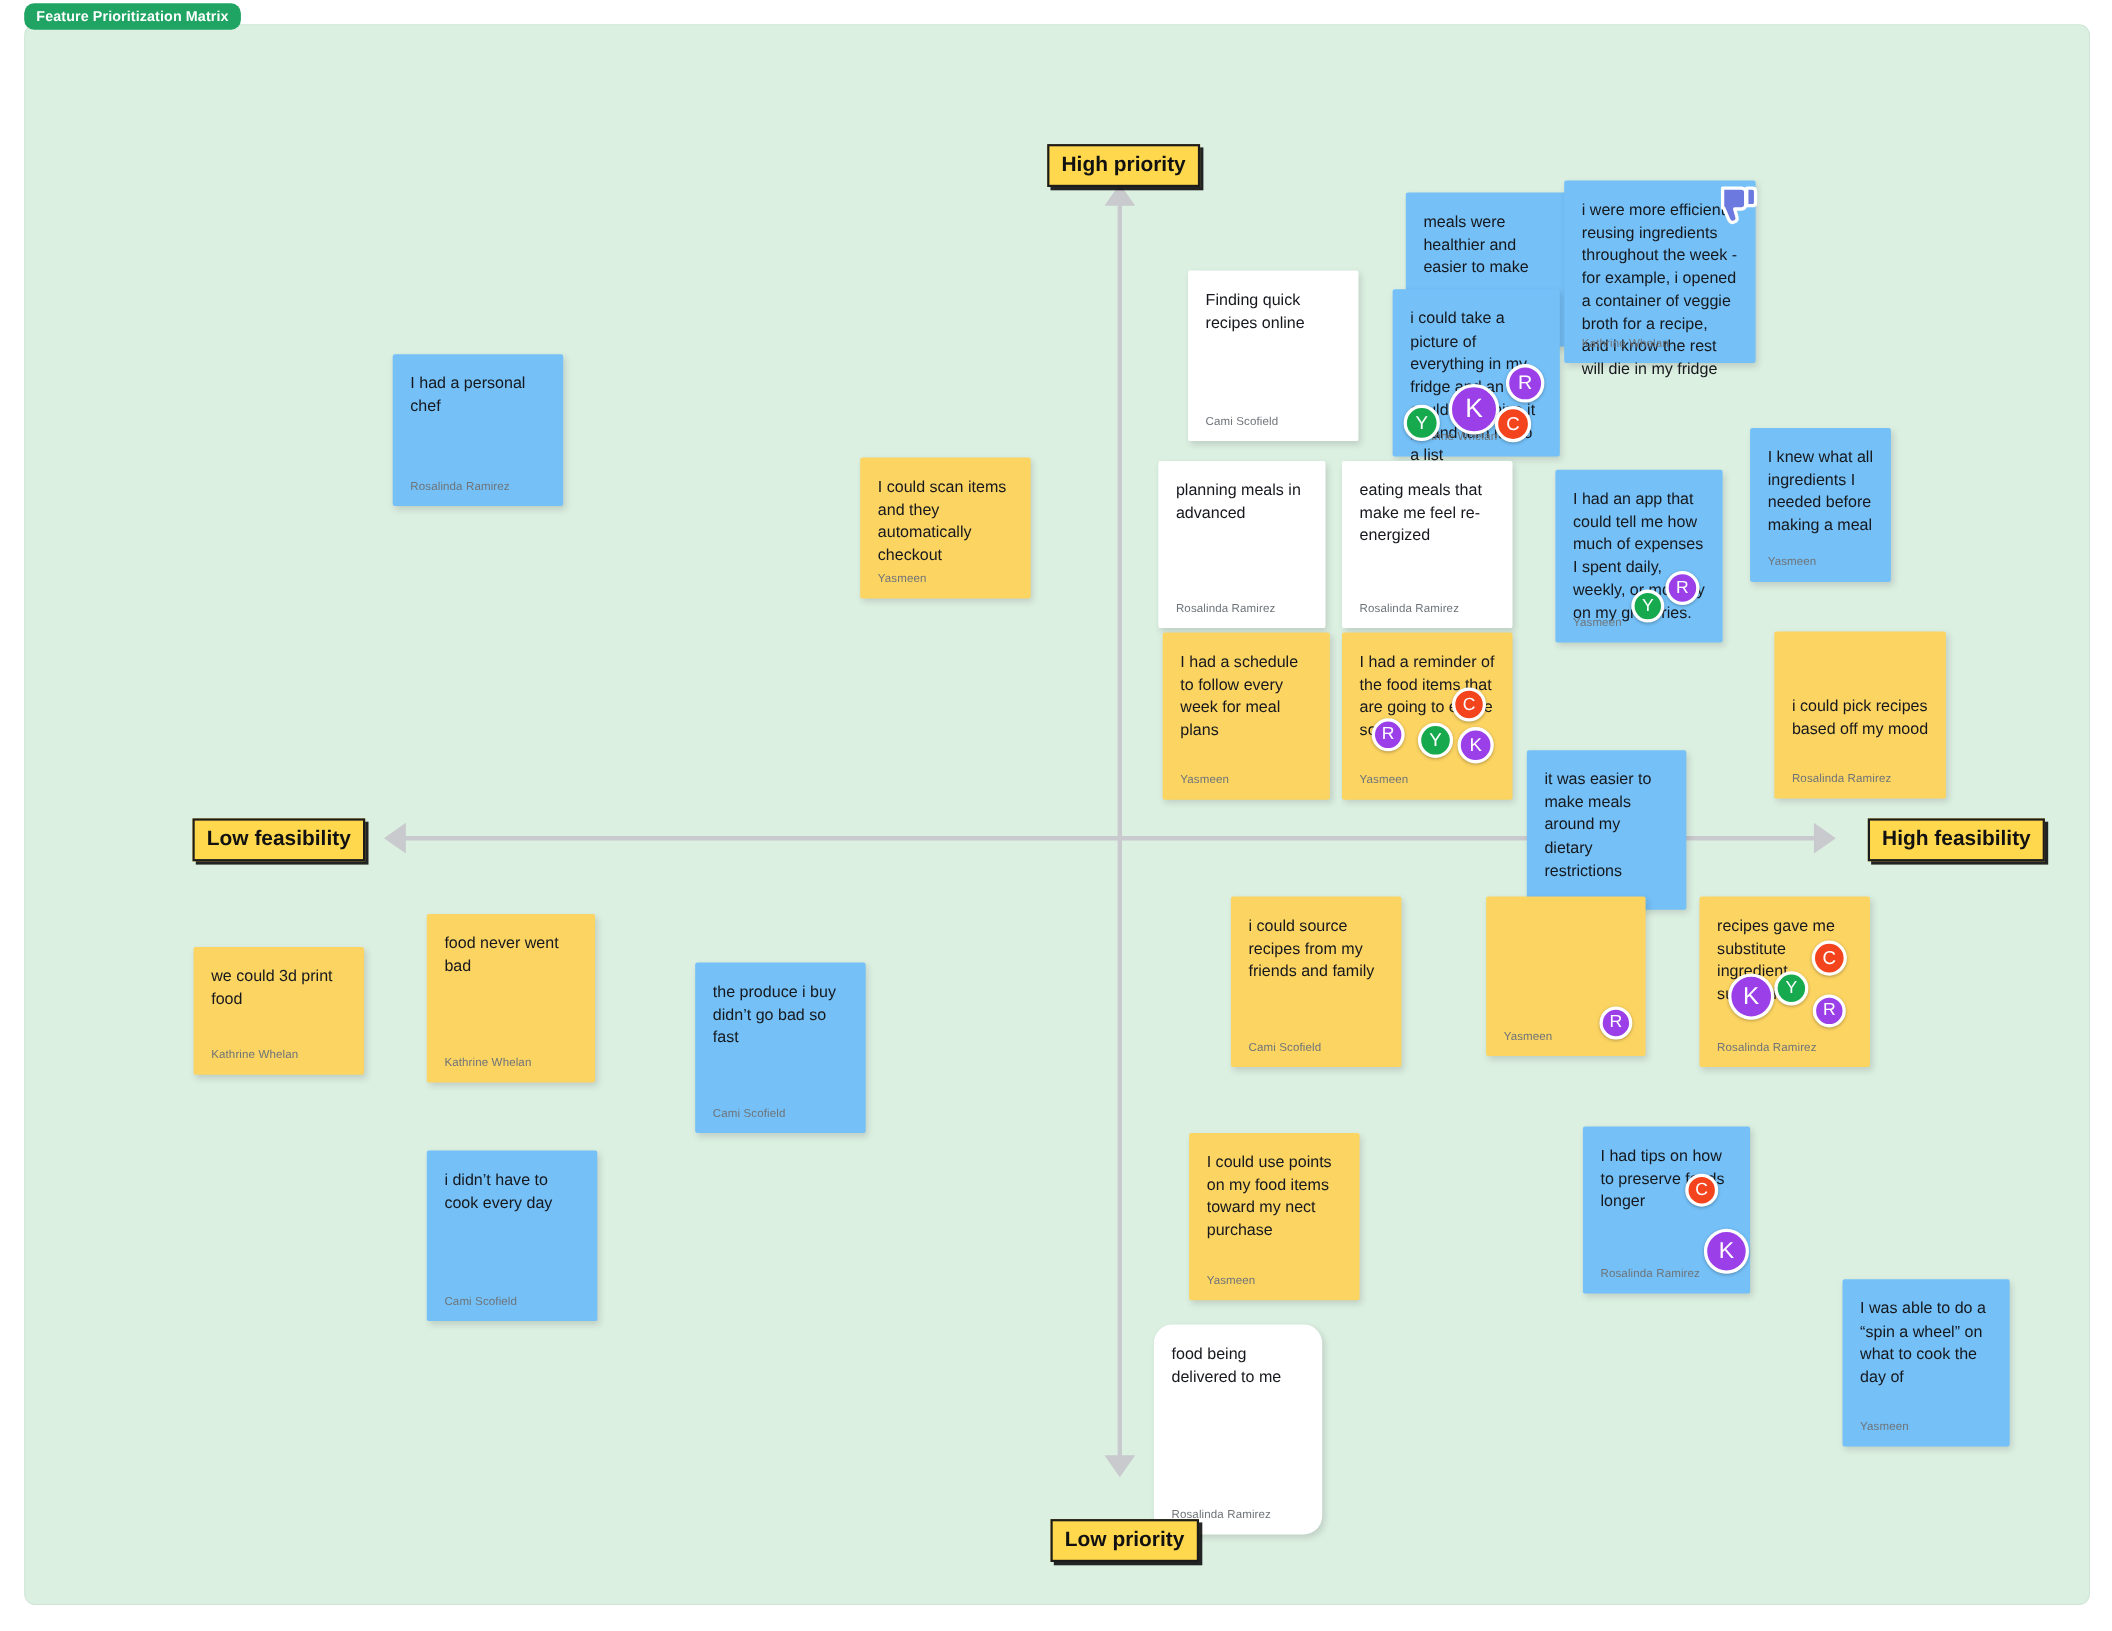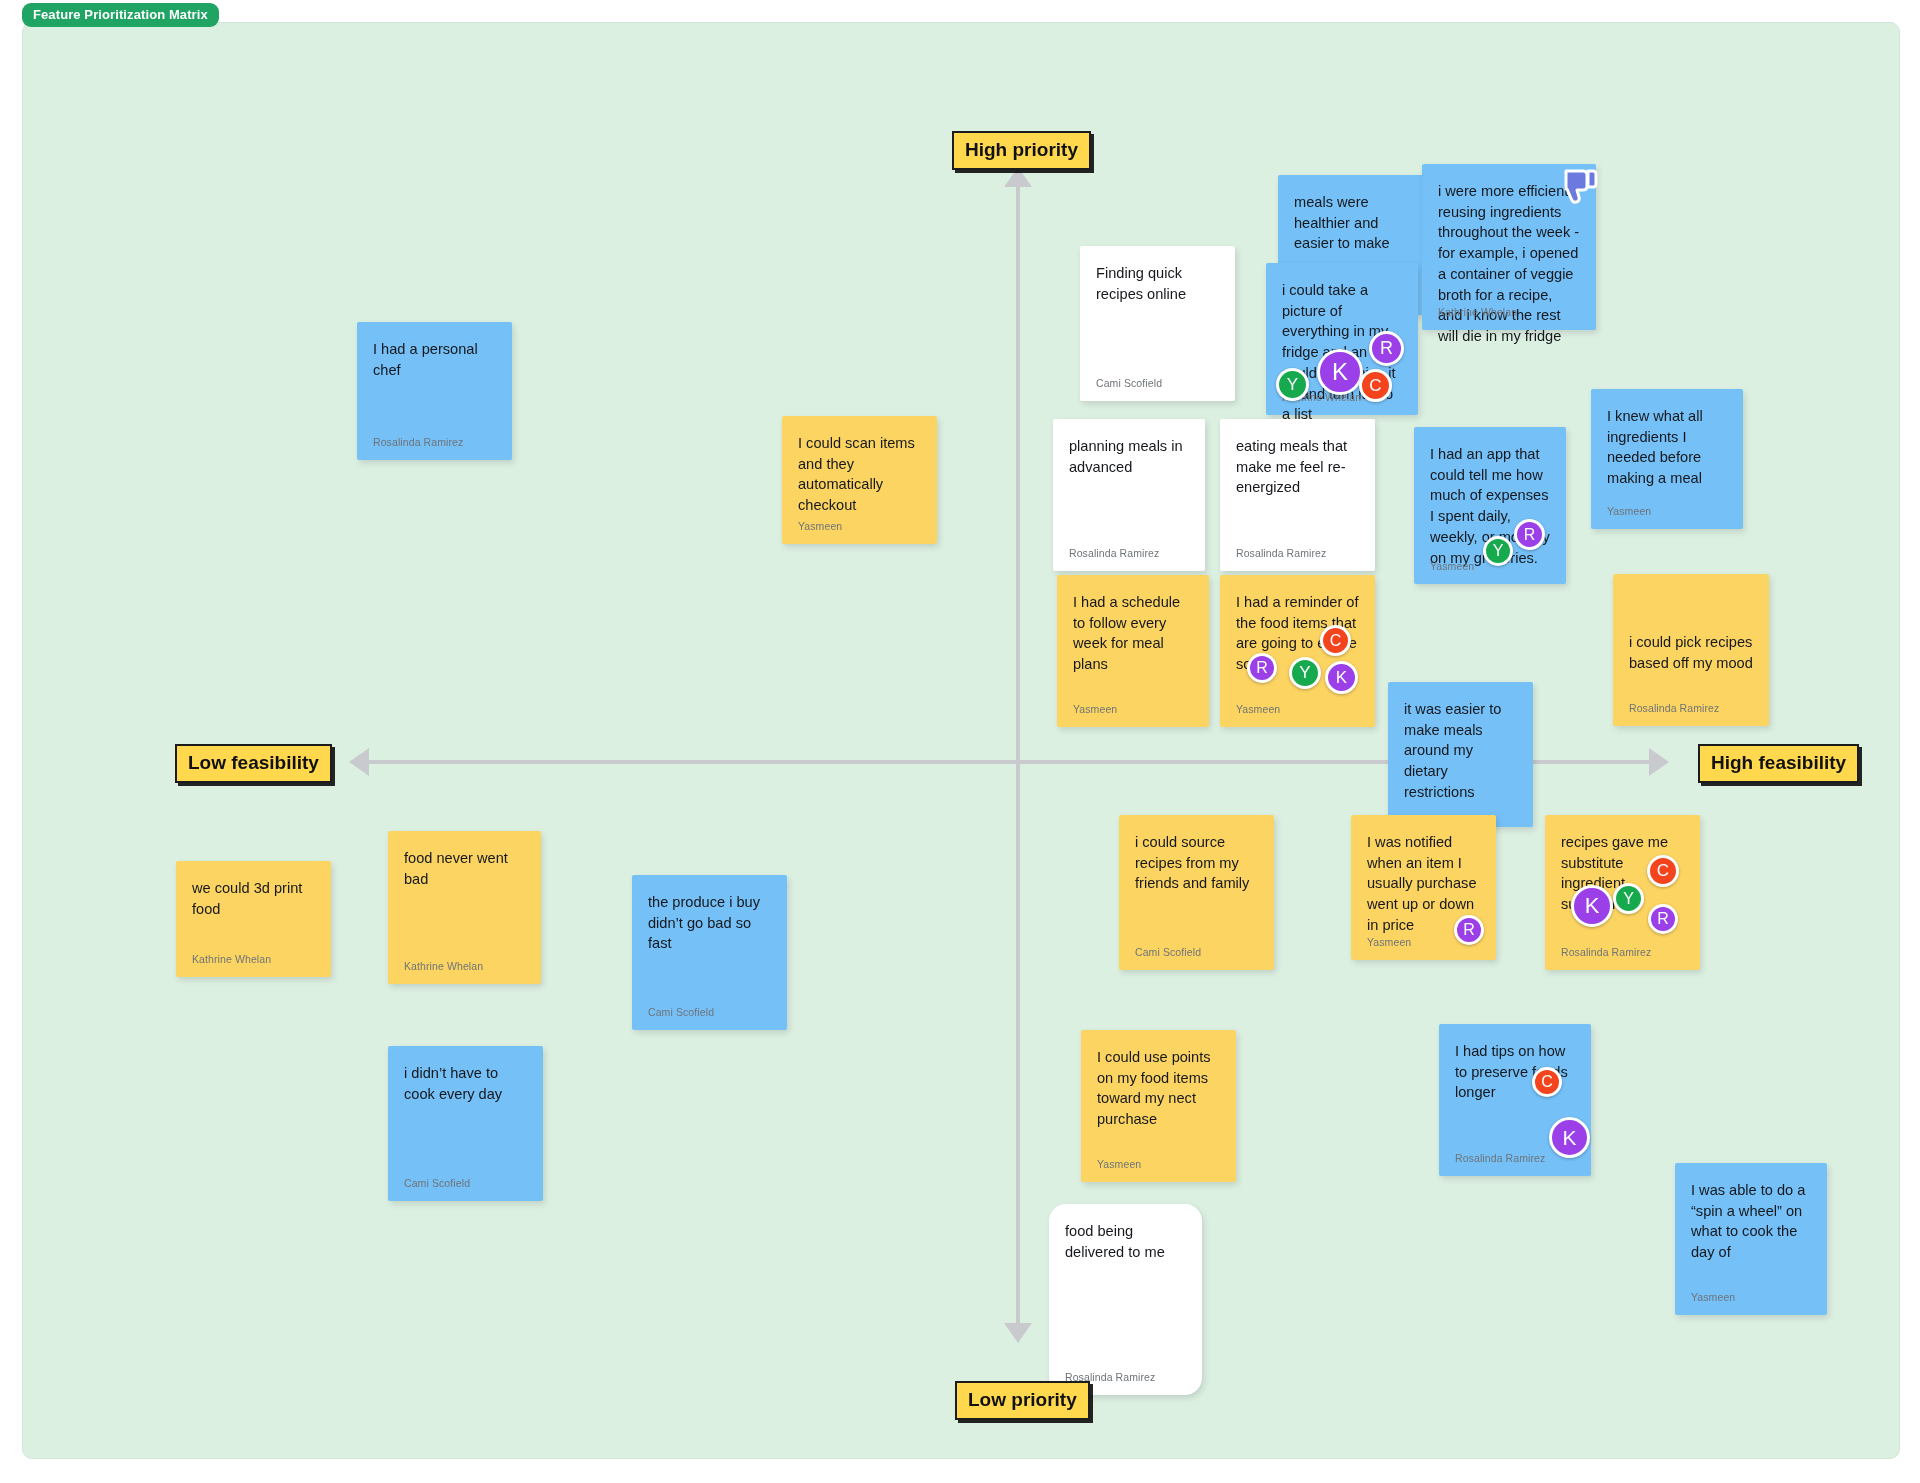--- a/index.html
+++ b/index.html
@@ -182,21 +182,21 @@
           <div class="author">Kathrine Whelan</div>
           <div class="avatar av-green" style="width: 33px; height: 33px; left: 10px; top: 105px; font-size: 17px;">Y</div>
           <div class="avatar av-purple" style="width: 46px; height: 46px; left: 51px; top: 86px; font-size: 24px;">K</div>
           <div class="avatar av-purple" style="width: 35px; height: 35px; left: 103px; top: 68px; font-size: 18px;">R</div>
           <div class="avatar av-red" style="width: 33px; height: 33px; left: 93px; top: 106px; font-size: 17px;">C</div>
         </div>
         <div class="note n-blue" style="left: 1399px; top: 141px; width: 174px; height: 166px;">
           <div class="txt">i were more efficient reusing ingredients throughout the week - for example, i opened a container of veggie broth for a recipe, and i know the rest will die in my fridge</div>
           <div class="author">Kathrine Whelan</div>
         </div>
-        <div class="note n-blue" style="left: 1568px; top: 366px; width: 152px; height: 140px;">
+        <div class="note n-blue" style="left: 1568px; top: 366px; width: 128px; height: 140px;">
           <div class="txt">I knew what all ingredients I needed before making a meal</div>
           <div class="author">Yasmeen</div>
         </div>
         <div class="note n-pink" style="left: 1030px; top: 396px; width: 152px; height: 152px;">
           <div class="txt">planning meals in advanced</div>
           <div class="author">Rosalinda Ramirez</div>
         </div>
         <div class="note n-pink" style="left: 1197px; top: 396px; width: 155px; height: 152px;">
           <div class="txt">eating meals that make me feel re-energized</div>
           <div class="author">Rosalinda Ramirez</div>
@@ -240,21 +240,20 @@
         </div>
         <div class="note n-blue" style="left: 365px; top: 1023px; width: 155px; height: 155px;">
           <div class="txt">i didn’t have to cook every day</div>
           <div class="author">Cami Scofield</div>
         </div>
         <div class="note n-yellow" style="left: 1096px; top: 792px; width: 155px; height: 155px;">
           <div class="txt">i could source recipes from my friends and family</div>
           <div class="author">Cami Scofield</div>
         </div>
         <div class="note n-yellow" style="left: 1328px; top: 792px; width: 145px; height: 145px;">
-          <div class="txt">I was notified when an item I usually purchase went up or down in price</div>
           <div class="author">Yasmeen</div>
           <div class="avatar av-purple" style="width: 30px; height: 30px; left: 103px; top: 100px; font-size: 16px;">R</div>
         </div>
         <div class="note n-yellow" style="left: 1522px; top: 792px; width: 155px; height: 155px;">
           <div class="txt">recipes gave me substitute ingredient suggestions</div>
           <div class="author">Rosalinda Ramirez</div>
           <div class="avatar av-red" style="width: 32px; height: 32px; left: 102px; top: 40px; font-size: 17px;">C</div>
           <div class="avatar av-purple" style="width: 42px; height: 42px; left: 26px; top: 70px; font-size: 22px;">K</div>
           <div class="avatar av-green" style="width: 31px; height: 31px; left: 68px; top: 68px; font-size: 16px;">Y</div>
           <div class="avatar av-purple" style="width: 30px; height: 30px; left: 103px; top: 89px; font-size: 16px;">R</div>

